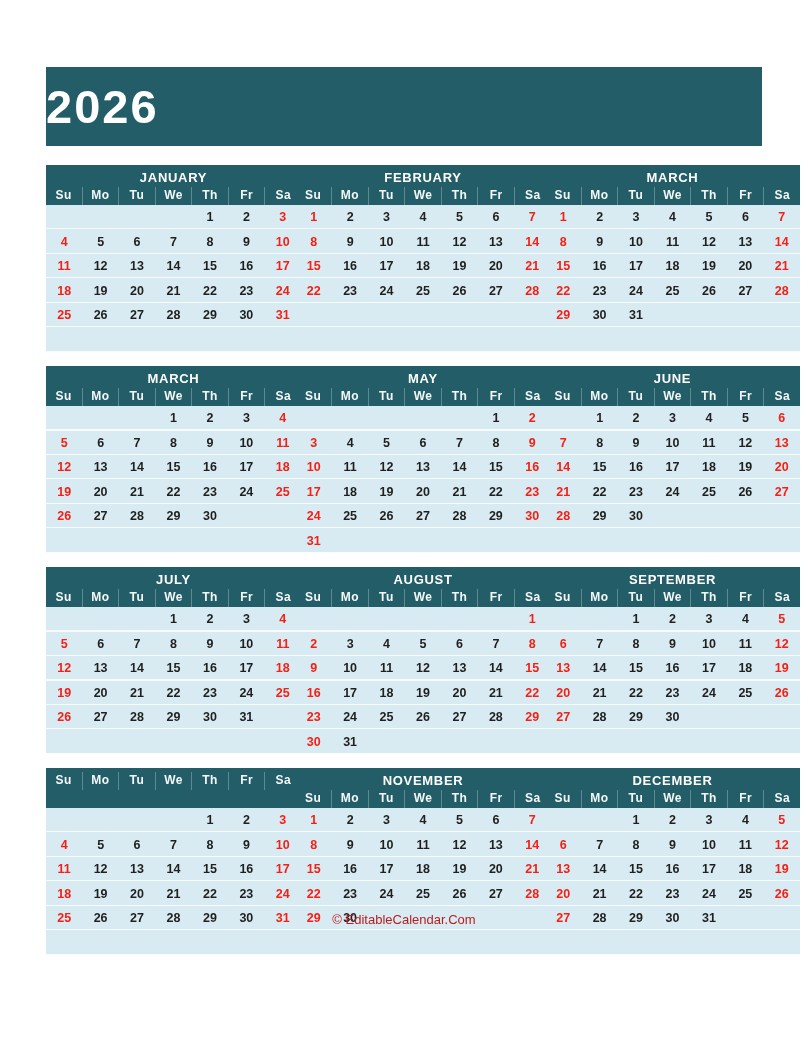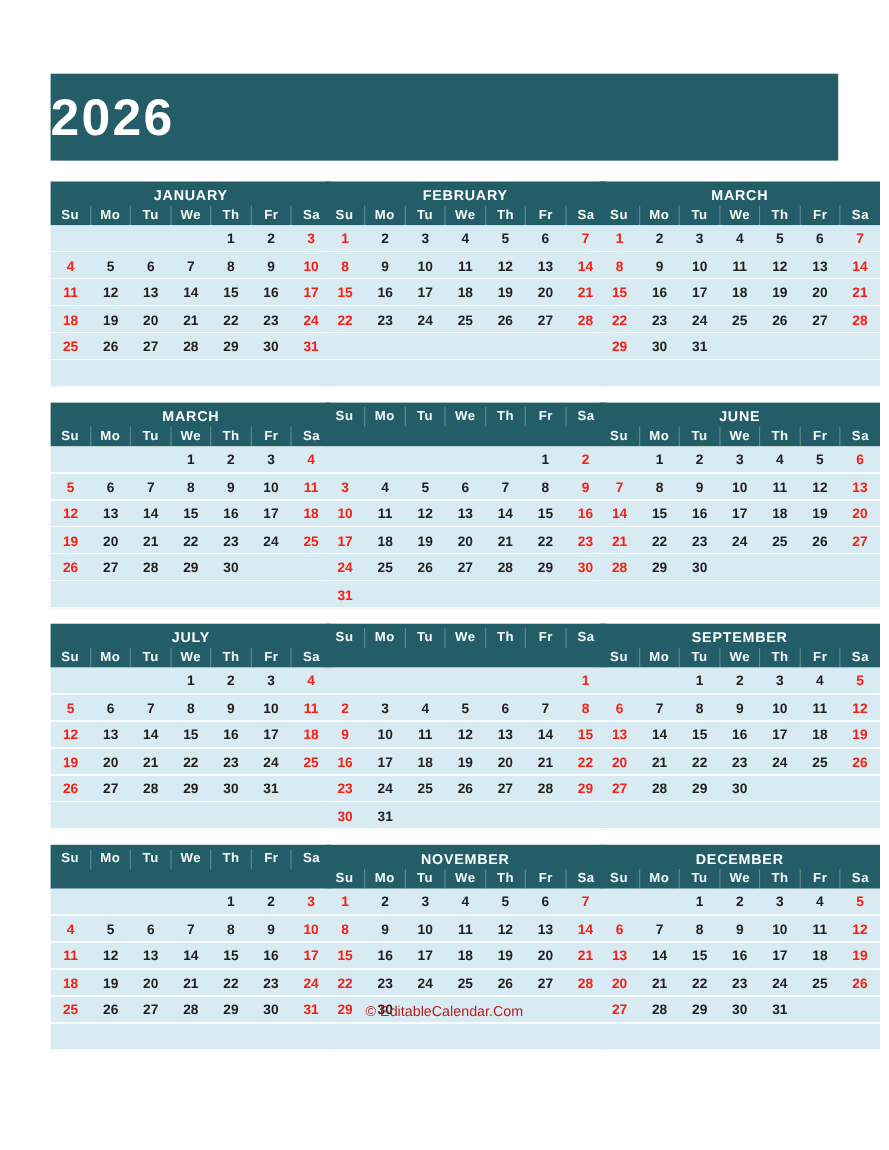--- a/index.html
+++ b/index.html
@@ -301,20 +301,21 @@
         <span></span>
         <span></span>
         <span></span>
         <span></span>
         <span class="weekend"></span>
       </div>
   </div>
 
   <div class="month">
     <div class="month-header">
+      <div class="month-name">MAY</div>
       <div class="weekdays">
           <span>Su</span>
           <span>Mo</span>
           <span>Tu</span>
           <span>We</span>
           <span>Th</span>
           <span>Fr</span>
           <span>Sa</span>
         </div>
     </div>
@@ -477,20 +478,21 @@
         <span></span>
         <span></span>
         <span></span>
         <span></span>
         <span class="weekend"></span>
       </div>
   </div>
 
   <div class="month">
     <div class="month-header">
+      <div class="month-name">AUGUST</div>
       <div class="weekdays">
           <span>Su</span>
           <span>Mo</span>
           <span>Tu</span>
           <span>We</span>
           <span>Th</span>
           <span>Fr</span>
           <span>Sa</span>
         </div>
     </div>

